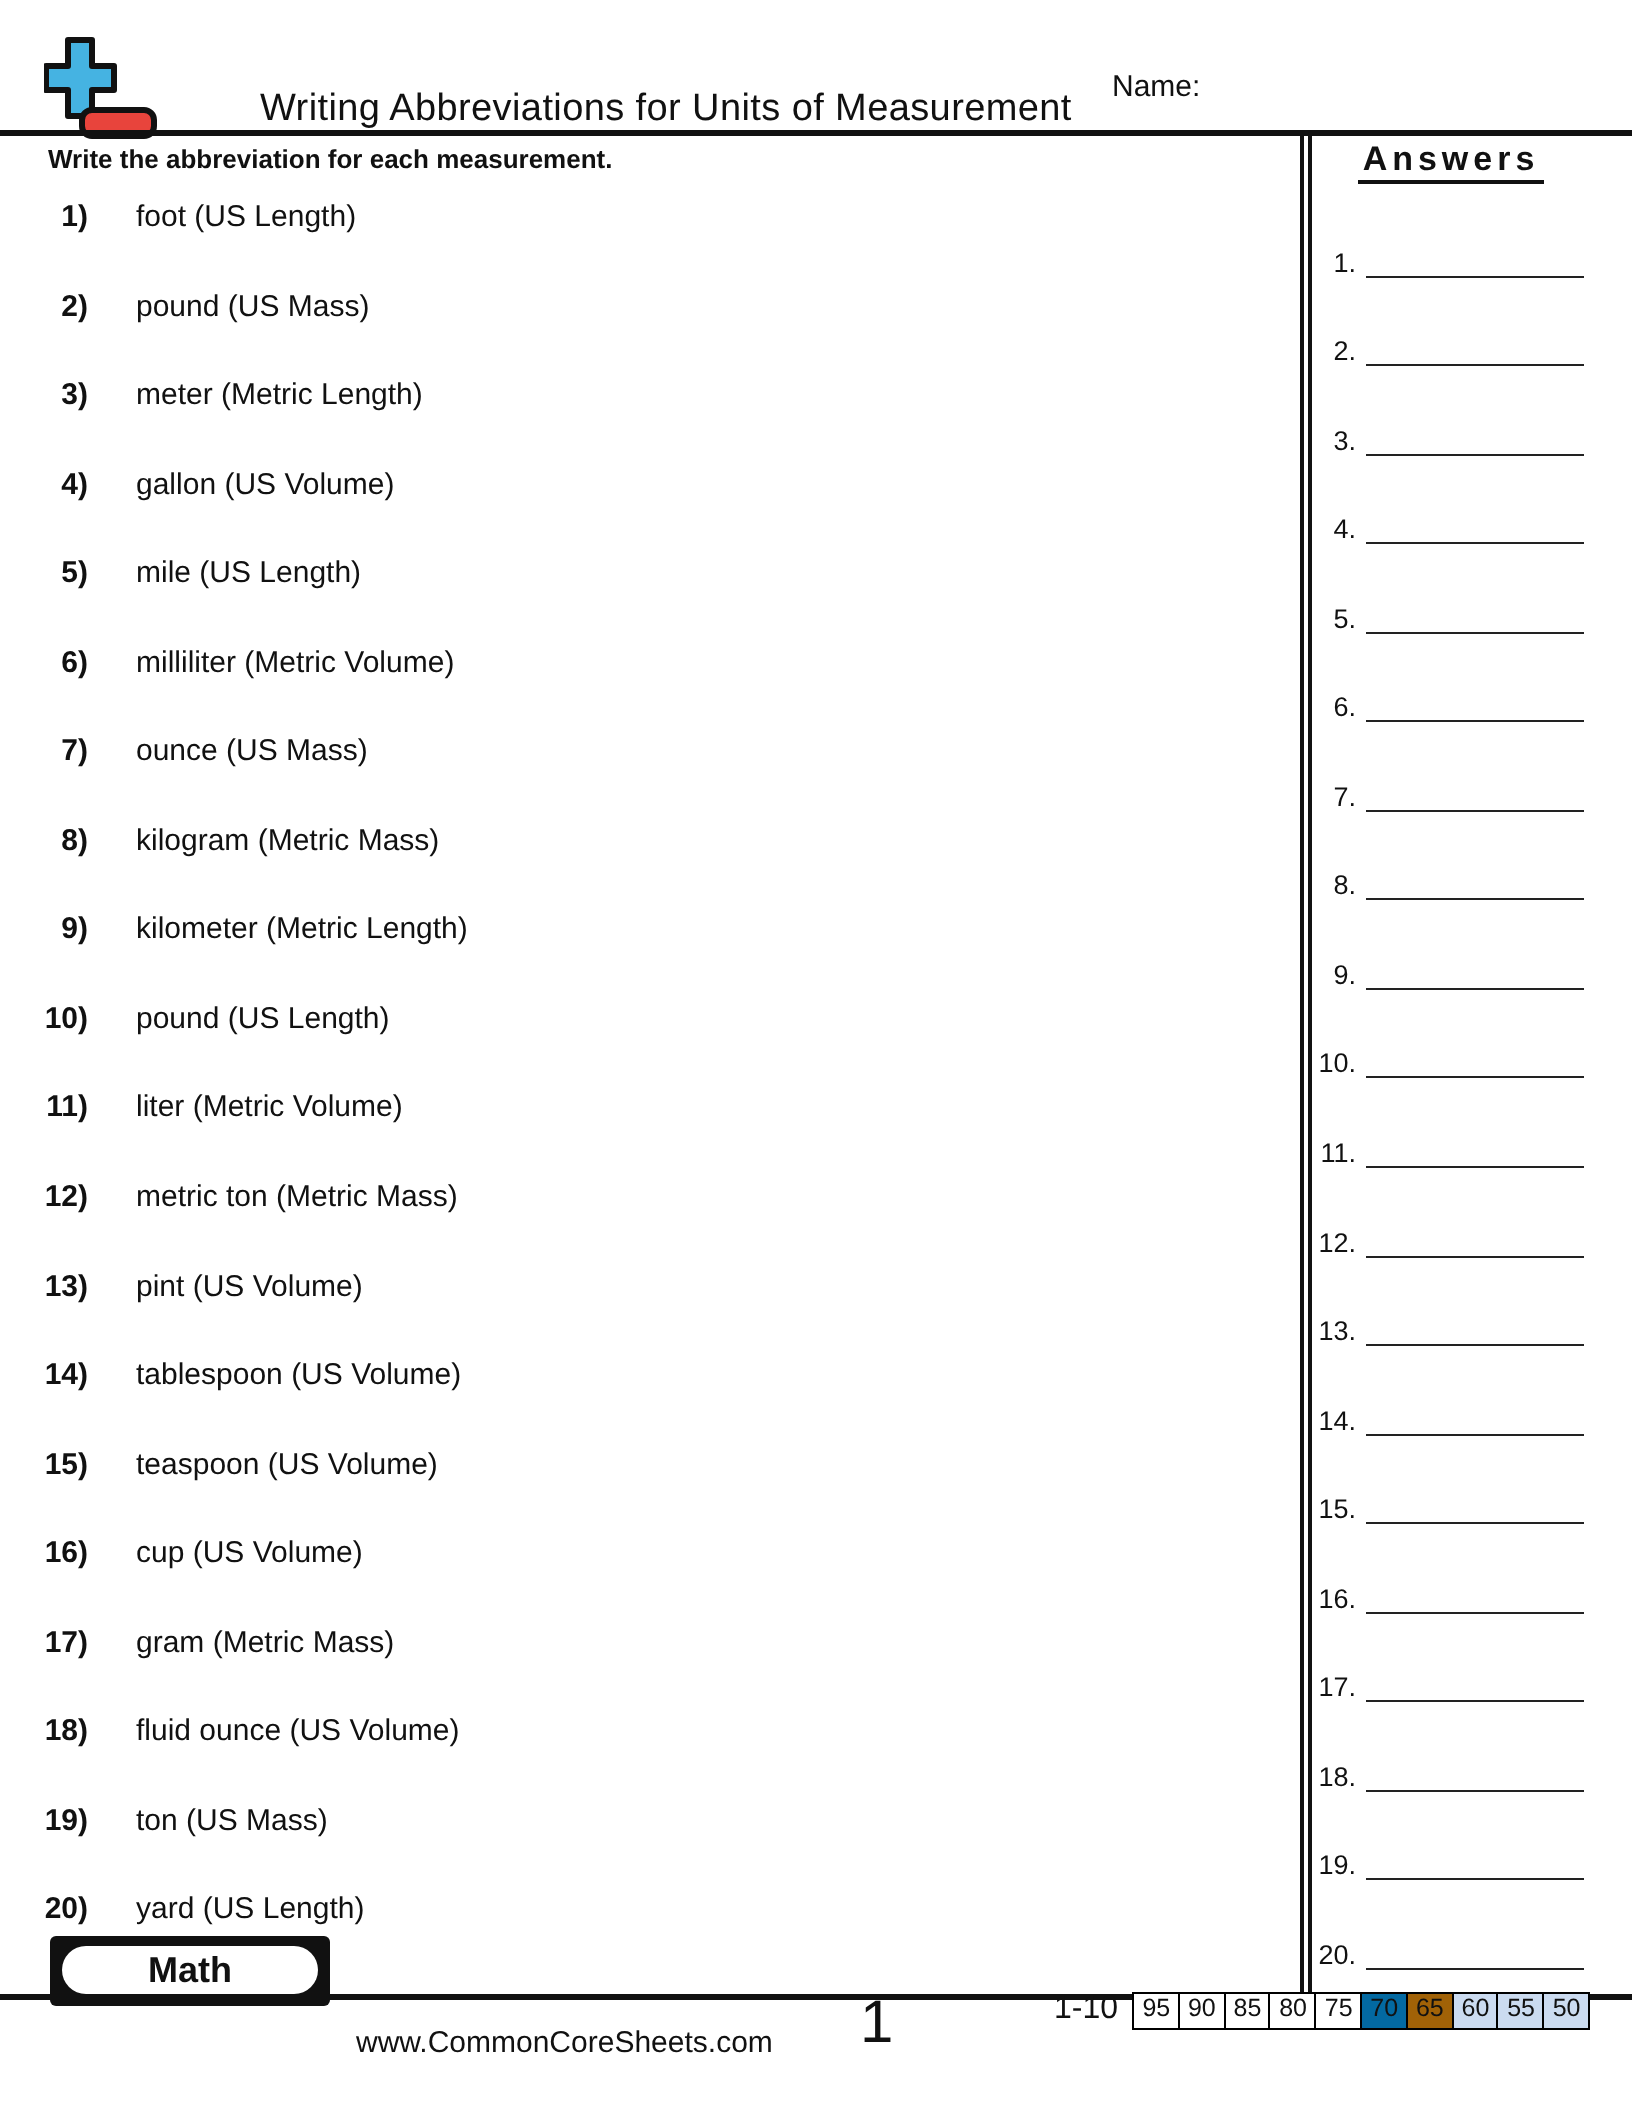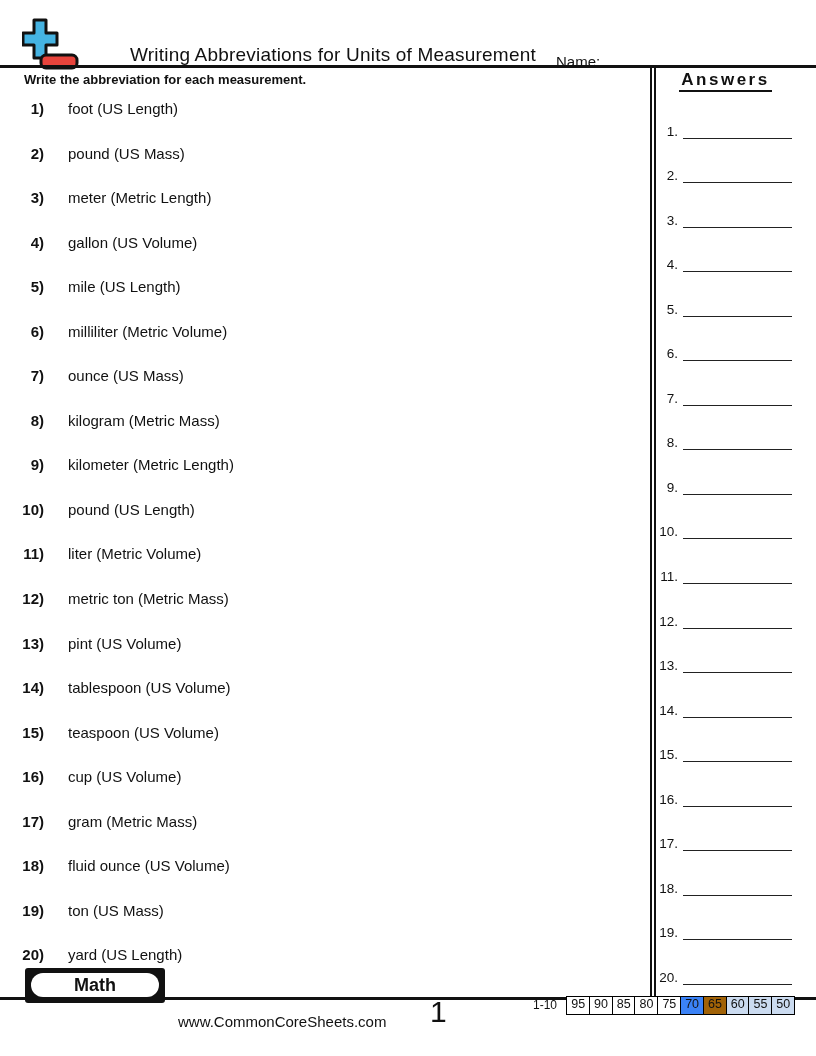--- a/index.html
+++ b/index.html
@@ -2,21 +2,21 @@
 <html><head>
 <meta charset="utf-8">
 <style>
   * { margin:0; padding:0; box-sizing:border-box; }
   body { background:#fff; font-family:"Liberation Sans", sans-serif; color:#111; }
   .page { position:relative; width:816px; height:1056px; background:#fff; overflow:hidden; }
 
   
   .logo { position:absolute; left:22px; top:18px; }
   .title { position:absolute; left:130px; top:44px; font-size:19px; letter-spacing:0.2px; }
-  .name-label { position:absolute; left:556px; top:53px; font-size:15px; }
+  .name-label { position:absolute; left:556px; top:35px; font-size:15px; }
   .header-rule { position:absolute; left:0; top:65px; width:816px; height:3px; background:#111; }
   .instruction { position:absolute; left:24px; top:72px; font-size:13px; font-weight:bold; }
 
   
   .vline { position:absolute; top:68px; height:929px; width:1.5px; background:#111; }
   .vline.a { left:650px; }
   .vline.b { left:654px; }
 
   
   .q-list { position:absolute; left:0; top:100px; width:640px; }
@@ -36,21 +36,21 @@
   .footer-rule { position:absolute; left:0; top:997px; width:816px; height:2.5px; background:#111; }
   .math-badge { position:absolute; left:25px; top:968px; width:140px; height:35px; background:#111; border-radius:3px; }
   .math-pill { position:absolute; left:6px; top:5px; width:128px; height:24px; background:#fff; border-radius:12px; text-align:center; font-size:18px; font-weight:bold; line-height:24px; }
   .website { position:absolute; left:178px; top:1013px; font-size:15px; }
   .page-num { position:absolute; left:430px; top:995px; font-size:30px; font-weight:400; }
 
   
   .score-grid { position:absolute; left:527px; top:996px; }
   .grid-row { display:flex; height:18.5px; }
   .grid-row.second { margin-top:-1.5px; }
-  .grid-label { width:36px; text-align:center; font-size:12px; line-height:18.5px; margin-right:3px; }
+  .grid-label { width:36px; text-align:left; font-size:16px; line-height:18.5px; margin-right:3px; }
   .grid-cell { width:24.3px; height:18.5px; border:1.5px solid #000; margin-left:-1.5px; text-align:center; font-size:12.5px; line-height:15.5px; background:#fff; }
   .grid-cell.first { margin-left:0; }
 </style>
 </head>
 <body>
 
 <div class="page">
 
   <div class="logo">
     <svg width="58" height="52" viewBox="0 0 58 52">
@@ -242,21 +242,21 @@
   <div class="website">www.CommonCoreSheets.com</div>
   <div class="page-num">1</div>
   <div class="score-grid" id="score-grid">
       <div class="grid-row">
         <div class="grid-label">1-10</div>
         <div class="grid-cell first">95</div>
         <div class="grid-cell">90</div>
         <div class="grid-cell">85</div>
         <div class="grid-cell">80</div>
         <div class="grid-cell">75</div>
-        <div class="grid-cell" style="background: #3b82f6;">70</div>
+        <div class="grid-cell" style="background: #0369a1;">70</div>
         <div class="grid-cell" style="background: #a16207;">65</div>
         <div class="grid-cell" style="background: rgb(203, 219, 240);">60</div>
         <div class="grid-cell" style="background: rgb(203, 219, 240);">55</div>
         <div class="grid-cell" style="background: rgb(203, 219, 240);">50</div>
       </div>
     </div>
 
 </div>
 
 </body></html>

